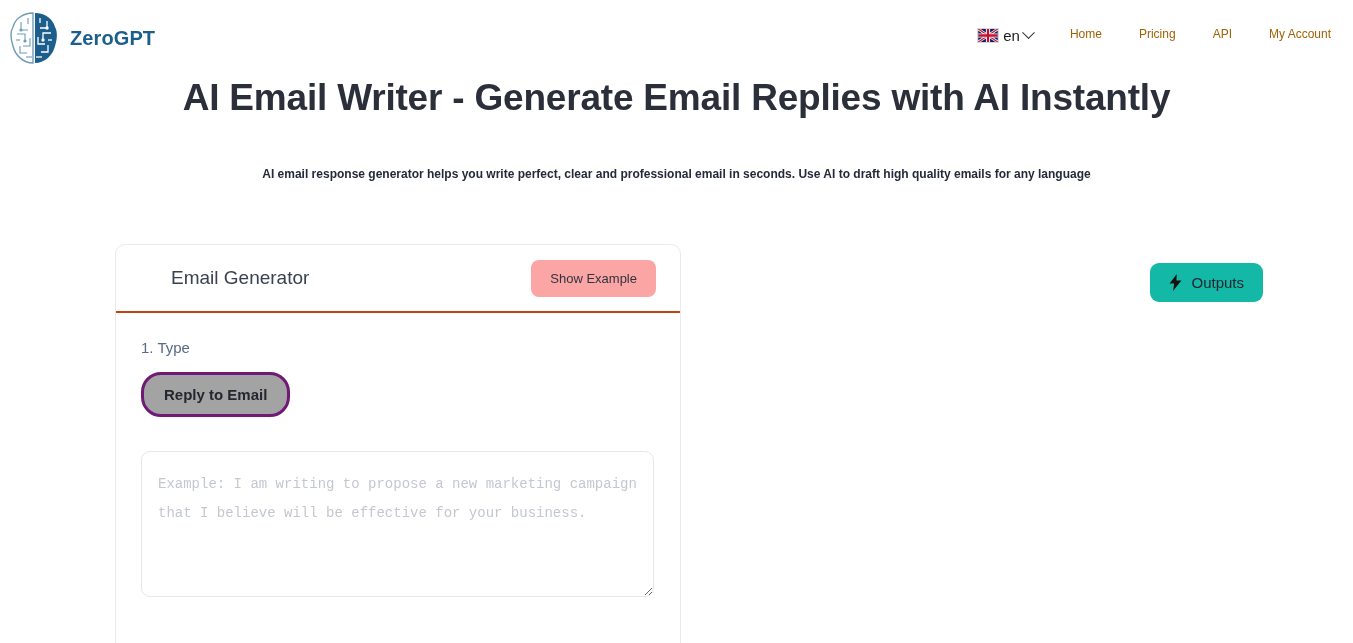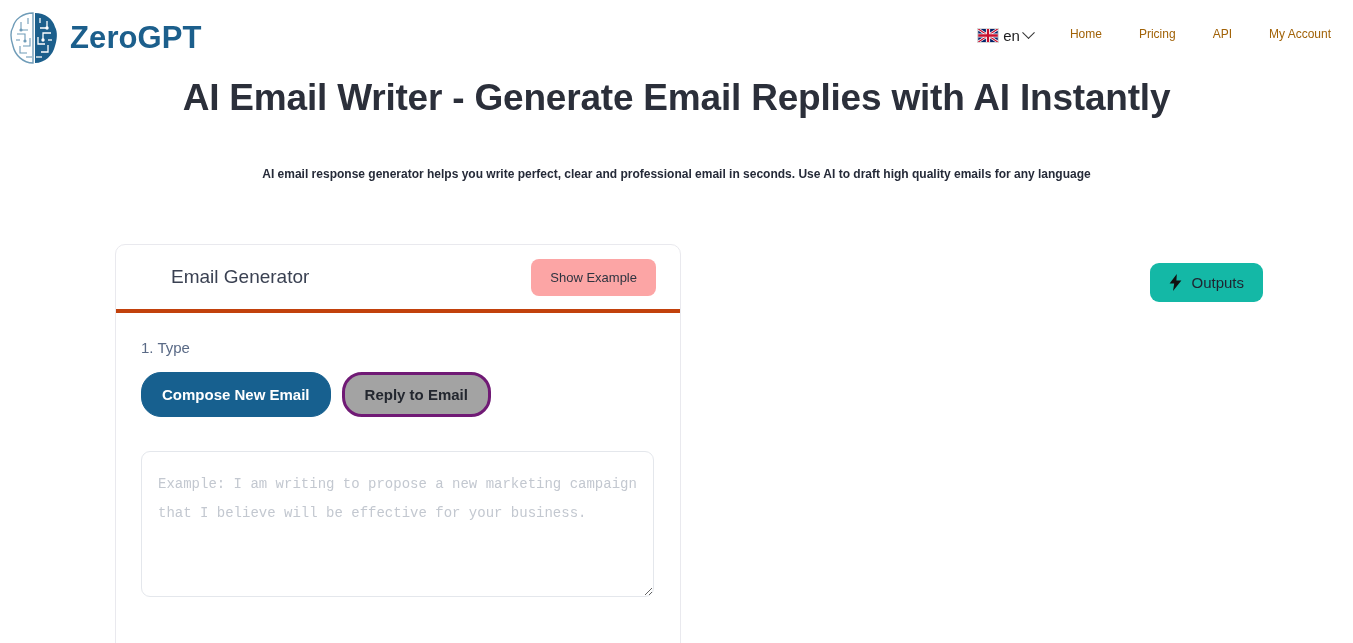--- a/index.html
+++ b/index.html
@@ -27,21 +27,21 @@
     align-items: center;
     gap: 10px;
     text-decoration: none;
   }
   .brand-logo {
     width: 52px;
     height: 56px;
     display: block;
   }
   .brand-name {
-    font-size: 31px;
+    font-size: 20px;
     font-weight: bold;
     color: #1c5f8c;
     letter-spacing: 0.1px;
     text-align: center;
   }
 
   .main-nav {
     position: absolute;
     right: 22px;
     top: 27px;
@@ -121,21 +121,21 @@
     border-radius: 10px 10px 0 0;
     background: #ffffff;
     min-height: 403px;
   }
   .card-header {
     height: 68px;
     display: flex;
     align-items: center;
     justify-content: space-between;
     padding: 0 24px 0 55px;
-    border-bottom: 4px solid #c2410c;
+    border-bottom: 2px solid #c2410c;
   }
   .card-title {
     font-size: 19px;
     color: #3a4152;
   }
   .show-example-btn {
     background: #fca5a5;
     border: none;
     border-radius: 8px;
     padding: 11px 19px;
@@ -327,21 +327,20 @@
     <div class="card-header">
       <span class="card-title">Email Generator</span>
       <button class="show-example-btn">Show Example</button>
     </div>
 
     <div class="card-body">
 
       <div class="step-label">1. Type</div>
 
       <div class="type-buttons">
-        <button class="type-btn active">Compose New Email</button>
         <button class="type-btn inactive">Reply to Email</button>
       </div>
 
 
       <textarea class="purpose-textarea" placeholder="Example: I am writing to propose a new marketing campaign that I believe will be effective for your business." style=""></textarea>
     </div>
   </div>
 
   <div class="outputs-wrap">
     <button class="outputs-btn">

